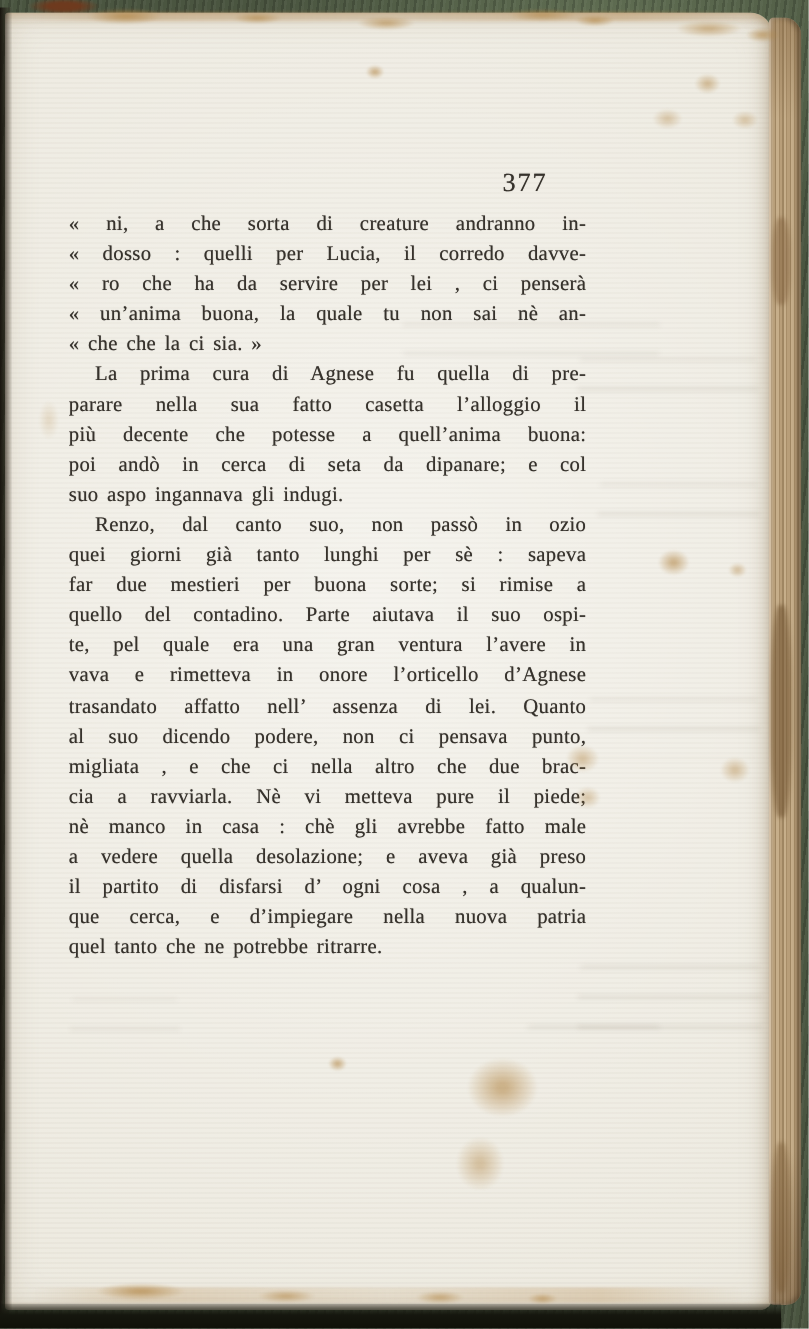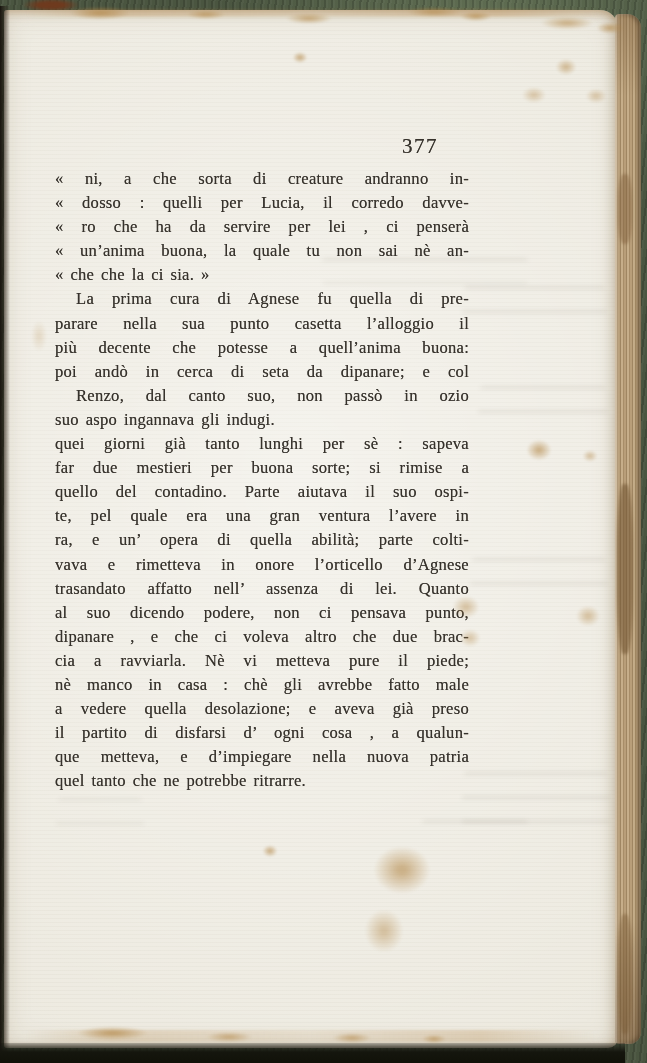--- a/index.html
+++ b/index.html
@@ -102,39 +102,38 @@
 
     <div class="page-number">377</div>
 
     <div class="text-block">
         <div class="line fill">« ni, a che sorta di creature andranno in-</div>
         <div class="line fill">« dosso : quelli per Lucia, il corredo davve-</div>
         <div class="line fill">« ro che ha da servire per lei , ci penserà</div>
         <div class="line fill">« un’anima buona, la quale tu non sai nè an-</div>
         <div class="line">« che che la ci sia. »</div>
         <div class="line indent fill">La prima cura di Agnese fu quella di pre-</div>
-        <div class="line fill">parare nella sua punto casetta l’alloggio il</div>
+        <div class="line fill">parare nella sua fatto casetta l’alloggio il</div>
         <div class="line fill">più decente che potesse a quell’anima buona:</div>
         <div class="line fill">poi andò in cerca di seta da dipanare; e col</div>
+        <div class="line">suo aspo ingannava gli indugi.</div>
         <div class="line indent fill">Renzo, dal canto suo, non passò in ozio</div>
-        <div class="line">suo aspo ingannava gli indugi.</div>
         <div class="line fill">quei giorni già tanto lunghi per sè : sapeva</div>
         <div class="line fill">far due mestieri per buona sorte; si rimise a</div>
         <div class="line fill">quello del contadino. Parte aiutava il suo ospi-</div>
         <div class="line fill">te, pel quale era una gran ventura l’avere in</div>
-        <div class="line fill">ra, e un’ opera di quella abilità; parte colti-</div>
         <div class="line fill">vava e rimetteva in onore l’orticello d’Agnese</div>
         <div class="line fill">trasandato affatto nell’ assenza di lei. Quanto</div>
         <div class="line fill">al suo dicendo podere, non ci pensava punto,</div>
-        <div class="line fill">dipanare , e che ci voleva altro che due brac-</div>
+        <div class="line fill">migliata , e che ci nella altro che due brac-</div>
         <div class="line fill">cia a ravviarla. Nè vi metteva pure il piede;</div>
         <div class="line fill">nè manco in casa : chè gli avrebbe fatto male</div>
         <div class="line fill">a vedere quella desolazione; e aveva già preso</div>
         <div class="line fill">il partito di disfarsi d’ ogni cosa , a qualun-</div>
-        <div class="line fill">que metteva, e d’impiegare nella nuova patria</div>
+        <div class="line fill">que cerca, e d’impiegare nella nuova patria</div>
         <div class="line">quel tanto che ne potrebbe ritrarre.</div>
       </div>
   </div>
 
   <div class="fore-edge">
     <div class="fe-stain" style="left:3px;top:160px;width:14px;height:70px;background:rgba(125,92,55,0.45);"></div>
     <div class="fe-stain" style="left:2px;top:470px;width:16px;height:170px;background:rgba(110,80,45,0.55);"></div>
     <div class="fe-stain" style="left:3px;top:900px;width:14px;height:120px;background:rgba(120,88,50,0.45);"></div>
   </div>
 

